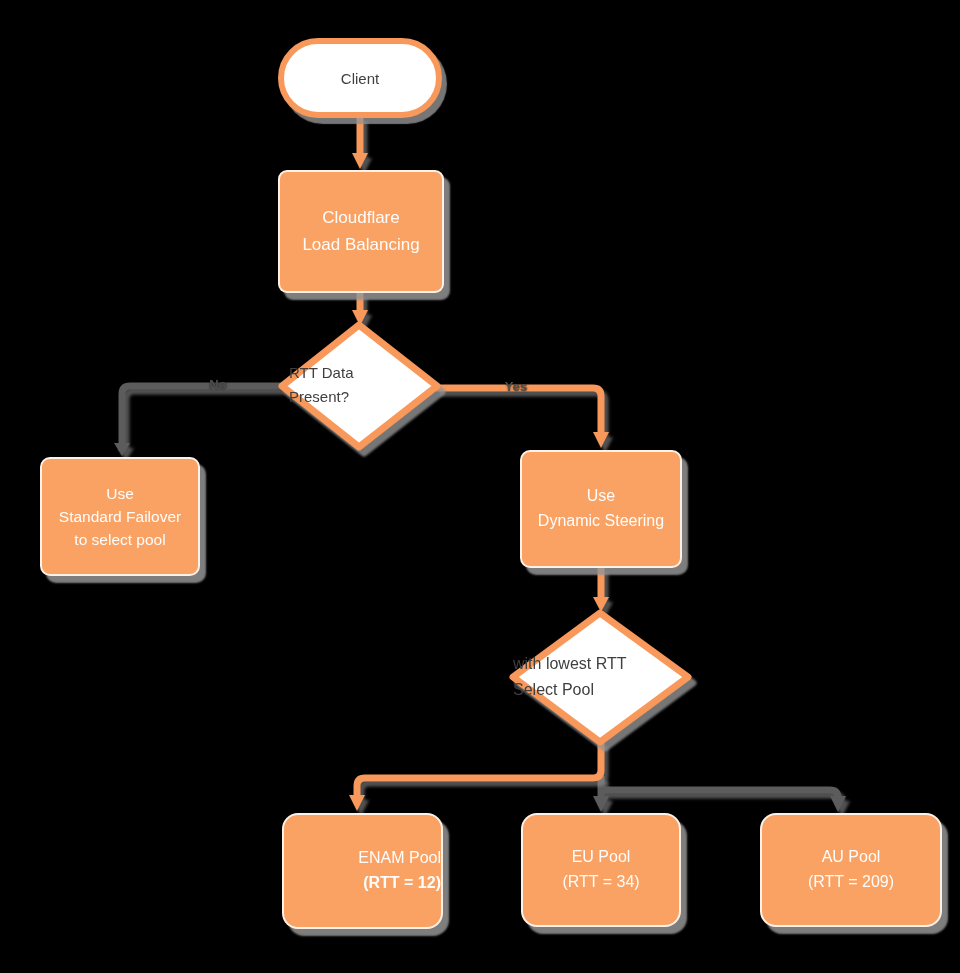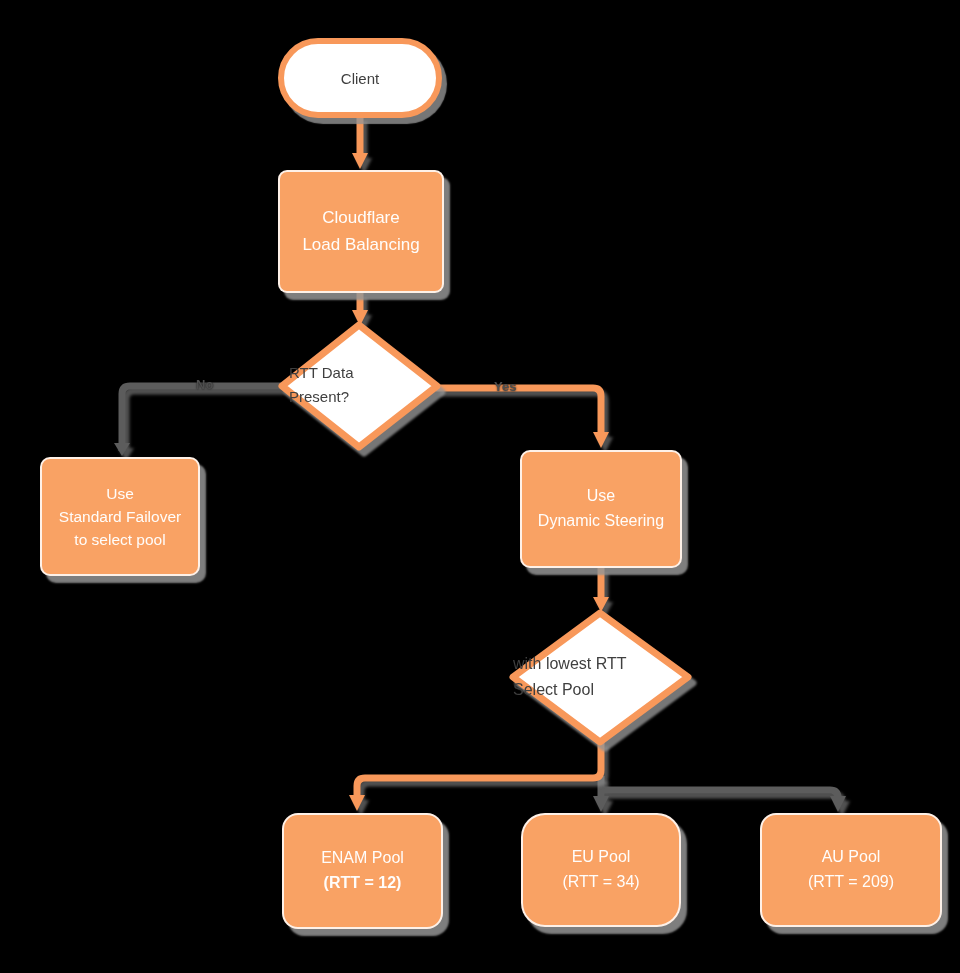--- a/index.html
+++ b/index.html
@@ -36,32 +36,32 @@
     left:278px;top:38px;width:164px;height:80px;
     background:var(--node-white);
     border:6px solid var(--orange);
     border-radius:44px;
     color:var(--text-dark);font-size:15px;
     box-shadow:5px 6px 1px rgba(148,148,148,0.8);
   }
   #n-lb{left:278px;top:170px;width:166px;height:123px;border-radius:9px;font-size:17px;}
   #n-failover{left:40px;top:457px;width:160px;height:119px;border-radius:10px;font-size:15.5px;line-height:1.5;}
   #n-dynamic{left:520px;top:450px;width:162px;height:118px;border-radius:10px;font-size:16px;}
-  #n-enam{left:282px;top:813px;width:161px;height:116px;border-radius:16px;font-size:16px;}
-  #n-eu{left:521px;top:813px;width:160px;height:114px;border-radius:24px;font-size:16px;}
+  #n-enam{left:282px;top:813px;width:161px;height:116px;border-radius:16px;font-size:16px;align-items:flex-end;}
+  #n-eu{left:521px;top:813px;width:160px;height:114px;border-radius:16px;font-size:16px;}
   #n-au{left:760px;top:813px;width:182px;height:114px;border-radius:16px;font-size:16px;}
   #n-enam .rtt-line{font-weight:700;}
   .diamond-label{
     position:absolute;color:var(--text-dark);
     line-height:1.6;pointer-events:none;
   }
   #lbl-rtt{left:289px;top:361px;width:140px;font-size:15px;}
   #lbl-select{left:513px;top:651px;width:176px;font-size:16px;}
   .edge-label{
-    position:absolute;text-align:left;
+    position:absolute;text-align:center;
     color:var(--label-gray);font-size:13px;font-weight:700;
     text-shadow:0 0 2px rgba(0,0,0,0.8);
   }
   #lbl-no{left:196px;top:377px;width:44px;}
   #lbl-yes{left:494px;top:379px;width:44px;}
 </style>
 </head>
 <body>
 
 <div class="canvas">

